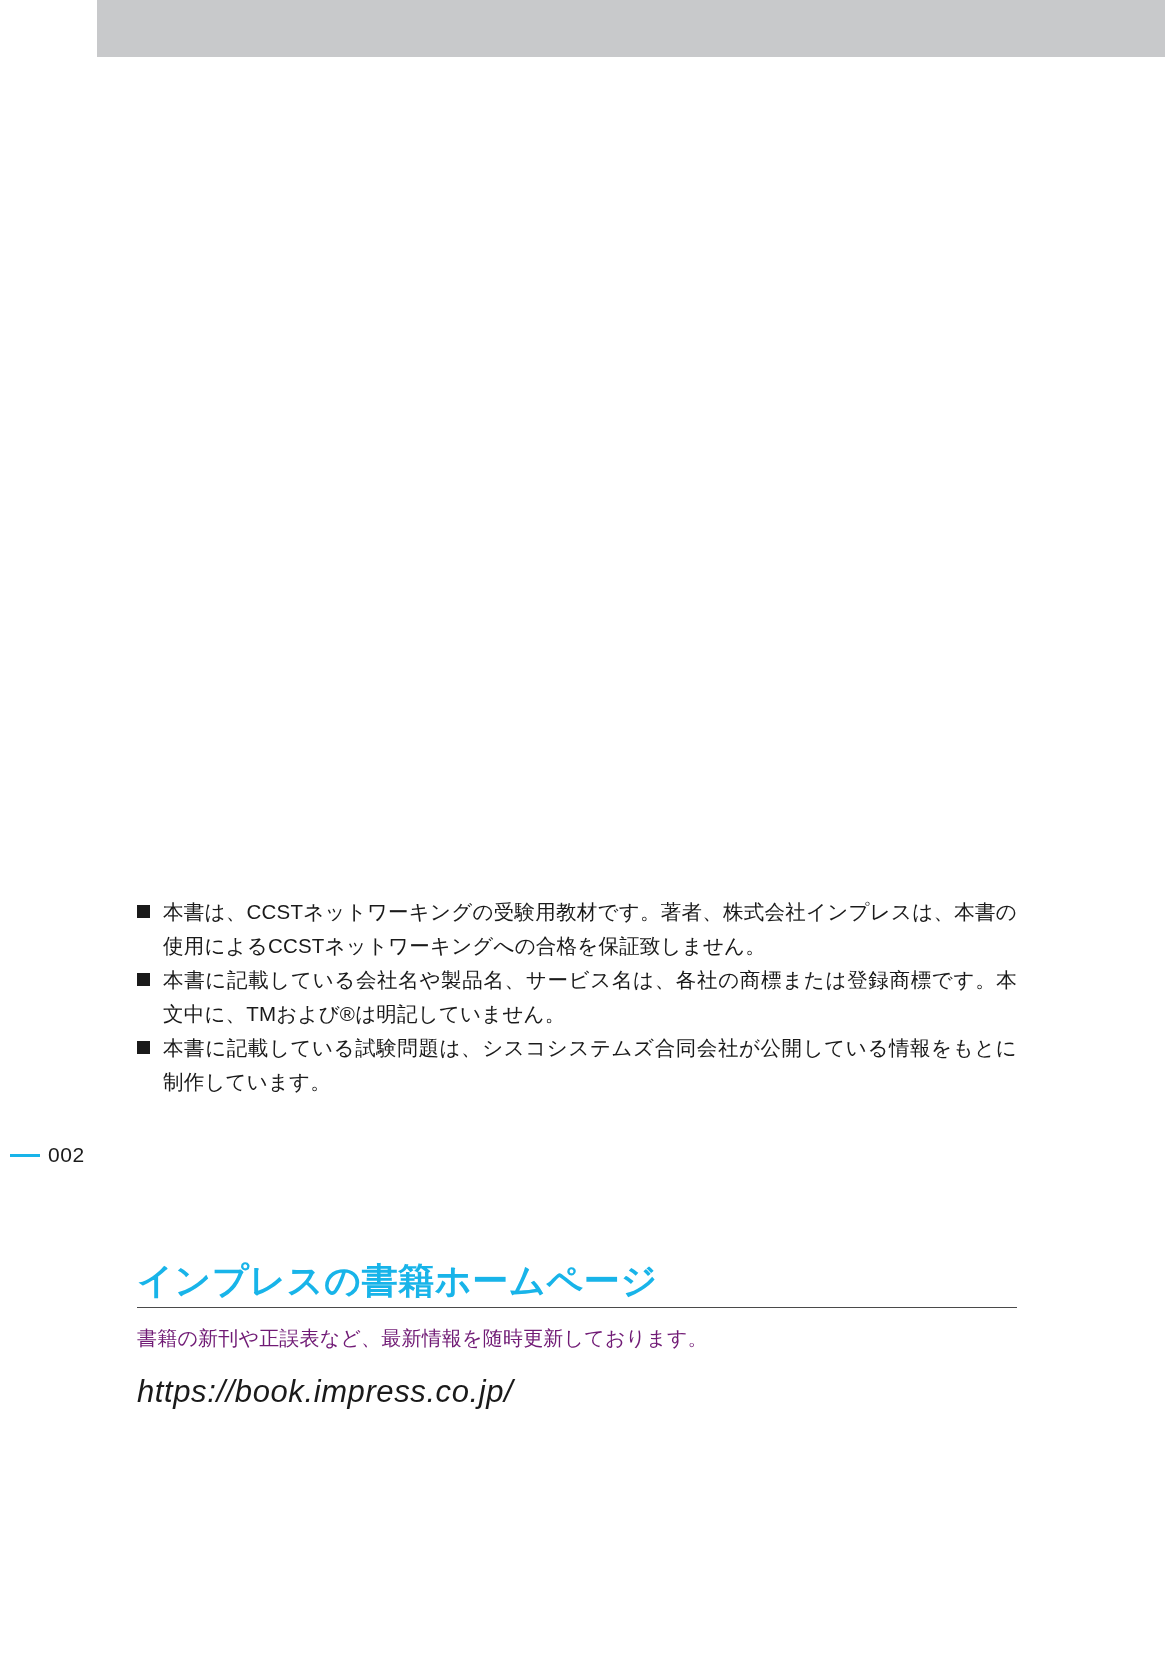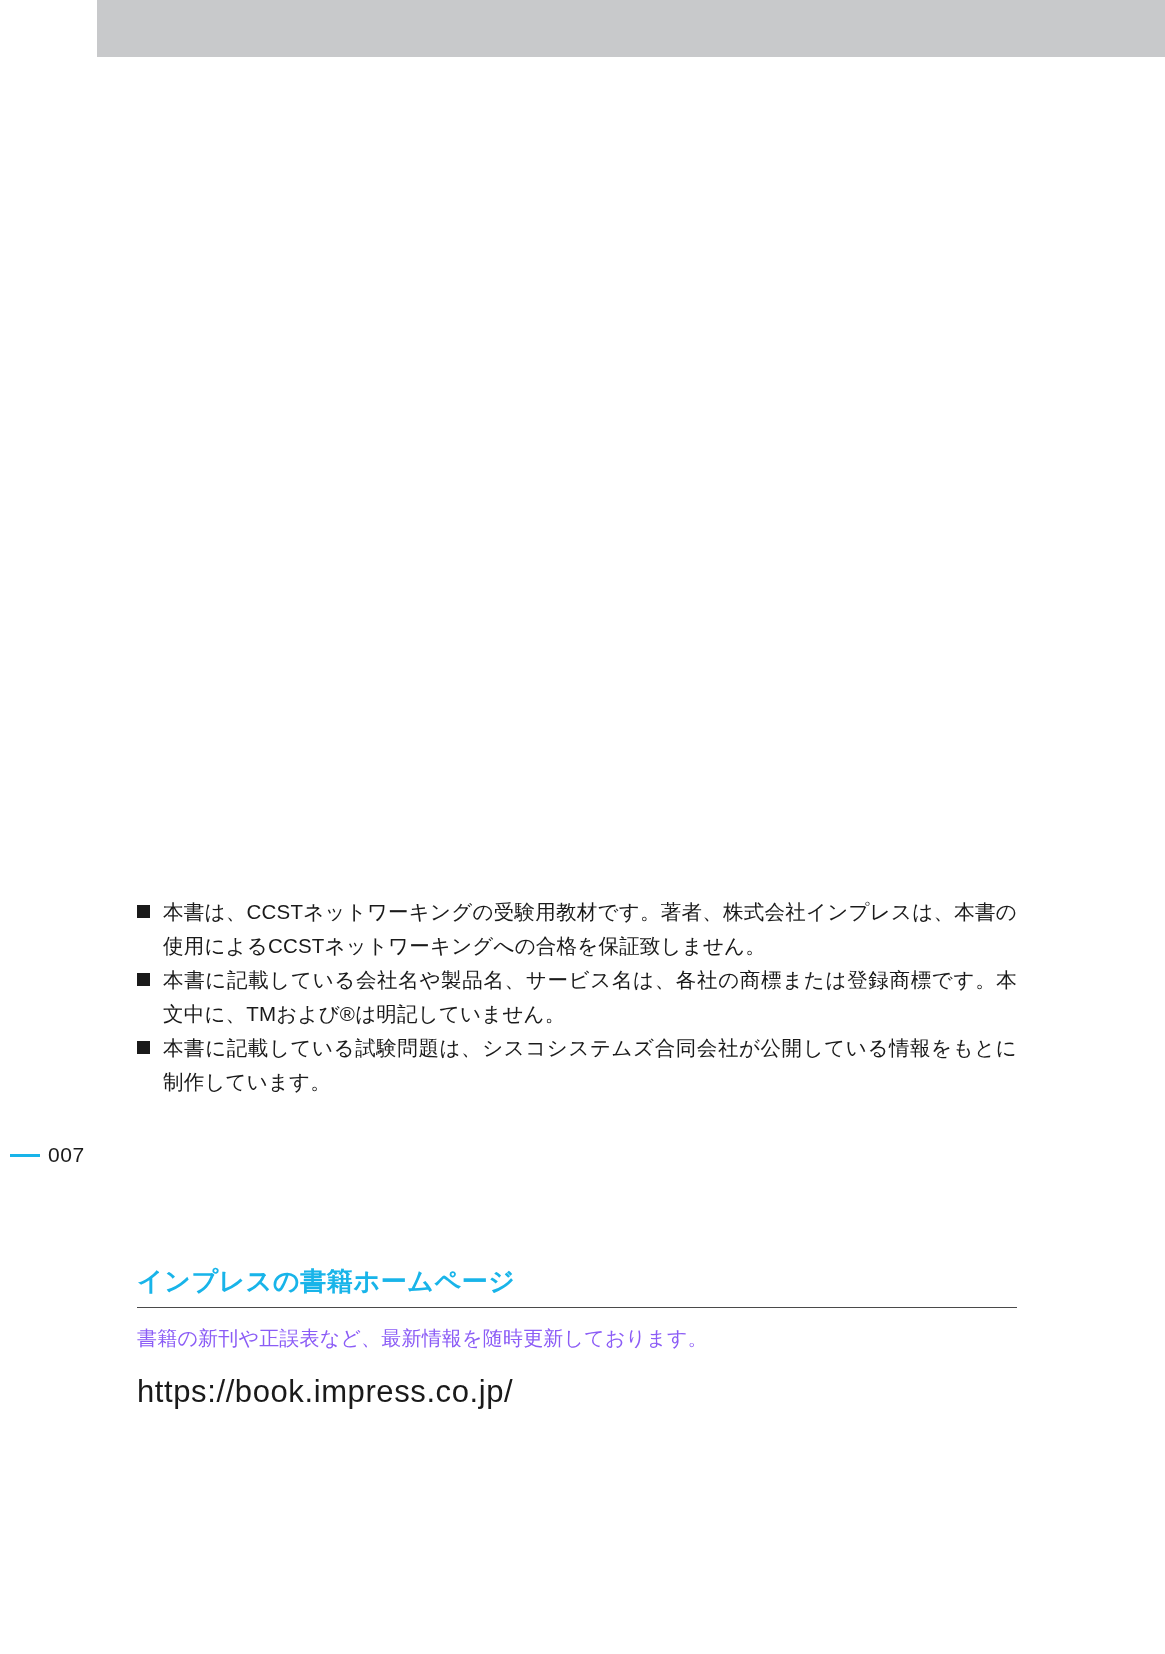--- a/index.html
+++ b/index.html
@@ -69,48 +69,49 @@
     display: block;
   }
   
   .hp-section {
     position: absolute;
     left: 137px;
     top: 1263px;
     width: 880px;
   }
   .hp-title {
-    font-size: 26px;
+    font-size: 36px;
     font-weight: bold;
     color: #18b4e9;
     letter-spacing: 0.6px;
     line-height: 36px;
     margin: 0;
     padding: 0 0 8px 0;
   }
   .hp-rule {
     width: 880px;
     height: 1px;
     background: #4a4a4a;
     margin: 0 0 14px 0;
   }
   .hp-desc {
     font-size: 20px;
     line-height: 32px;
-    color: #8b5cf6;
+    color: #701a75;
     margin: 0 0 16px 0;
     letter-spacing: 0.2px;
   }
   .hp-url {
     font-size: 31px;
     line-height: 44px;
     color: #1a1a1a;
     letter-spacing: 0.6px;
     margin: 0;
     font-family: "Liberation Sans", sans-serif;
+    font-style: italic;
   }
   
   .footer {
     position: absolute;
     left: 0;
     bottom: 56px;
     width: 200px;
     height: 30px;
   }
   .footer-rule {
@@ -156,16 +157,16 @@
 
   <div class="hp-section">
     <h2 class="hp-title">インプレスの書籍ホームページ</h2>
     <div class="hp-rule"></div>
     <p class="hp-desc">書籍の新刊や正誤表など、最新情報を随時更新しております。</p>
     <p class="hp-url">https://book.impress.co.jp/</p>
   </div>
 
   <div class="footer">
     <div class="footer-rule"></div>
-    <div class="footer-num">007</div>
+    <div class="footer-num">002</div>
   </div>
 
 </div>
 
 </body></html>

